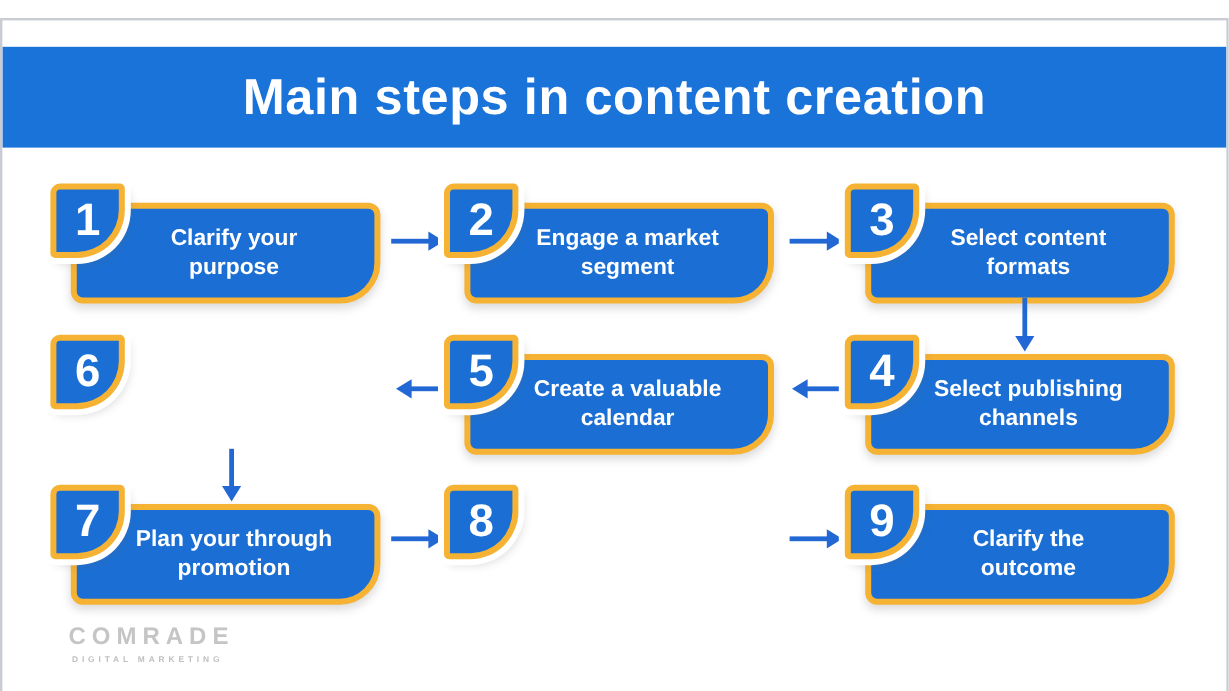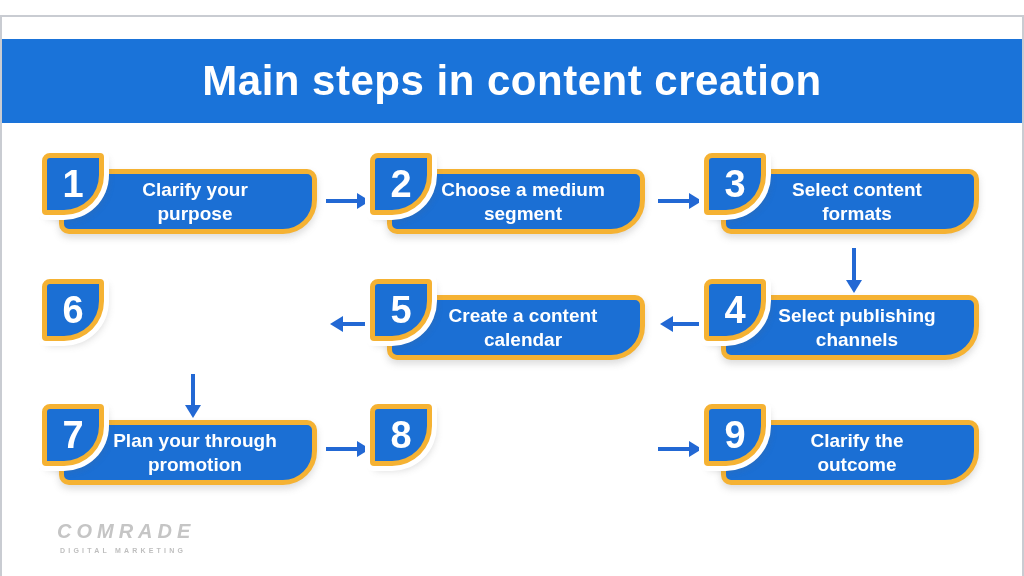--- a/index.html
+++ b/index.html
@@ -16,21 +16,21 @@
   
   .header-band{position:absolute;left:0;right:0;top:22px;height:84px;background:var(--header-blue);
     display:flex;align-items:center;justify-content:center;}
   .header-title{color:#fff;font-size:42px;font-weight:800;letter-spacing:.5px;}
 
   
   .step{position:absolute;width:285px;height:91px;}
   .c0{left:40px}.c1{left:368px}.c2{left:702px}
   .r0{top:136px}.r1{top:262px}.r2{top:387px}
 
-  .step-box{position:absolute;left:17px;top:16px;width:258px;height:65px;
+  .step-box{position:absolute;left:17px;top:16px;width:258px;height:84px;
     background:var(--box-blue);border:5px solid var(--orange);
     border-radius:6px 10px 34px 10px;
     display:flex;align-items:center;justify-content:center;
     box-shadow:0 4px 7px rgba(100,100,100,.22);}
   .step-label{color:#fff;font-size:19px;font-weight:700;line-height:24px;
     text-align:center;white-space:pre-line;padding-left:14px;}
 
   .step-badge{position:absolute;left:0;top:0;width:62px;height:62px;
     background:var(--box-blue);border:5px solid var(--orange);
     border-radius:8px 4px 40px 4px;z-index:2;
@@ -57,21 +57,21 @@
   #a23{left:656px;top:176px;width:44px;}
   #a34{left:844px;top:231px;height:45px;}
   #a45{left:658px;top:299px;width:43px;}
   #a56{left:328px;top:299px;width:42px;}
   #a67{left:183px;top:357px;height:44px;}
   #a78{left:324px;top:424px;width:44px;}
   #a89{left:656px;top:424px;width:44px;}
 
   
   .logo{position:absolute;left:55px;top:503px;width:150px;}
-  .logo-name{color:var(--logo-gray);font-size:20px;font-weight:700;letter-spacing:5px;font-style:italic;}
+  .logo-name{color:var(--logo-gray);font-size:20px;font-weight:700;letter-spacing:5px;}
   .logo-tagline{color:#bfbfbf;font-size:7px;font-weight:700;letter-spacing:3.2px;margin-top:4px;padding-left:3px;}
 </style>
 </head>
 <body>
 
 <div class="canvas">
 
   <div class="header-band">
     <div class="header-title">Main steps in content creation</div>
   </div>
@@ -81,21 +81,21 @@
       <span class="step-label">Clarify your
 purpose</span>
     </div>
     <div class="step-badge">
       <span class="step-number">1</span>
     </div>
   </div>
 
   <div class="step r0 c1">
     <div class="step-box">
-      <span class="step-label">Choose a medium
+      <span class="step-label">Engage a market
 segment</span>
     </div>
     <div class="step-badge">
       <span class="step-number">2</span>
     </div>
   </div>
 
   <div class="step r0 c2">
     <div class="step-box">
       <span class="step-label">Select content
@@ -111,21 +111,21 @@
       <span class="step-label">Select publishing
 channels</span>
     </div>
     <div class="step-badge">
       <span class="step-number">4</span>
     </div>
   </div>
 
   <div class="step r1 c1">
     <div class="step-box">
-      <span class="step-label">Create a content
+      <span class="step-label">Create a valuable
 calendar</span>
     </div>
     <div class="step-badge">
       <span class="step-number">5</span>
     </div>
   </div>
 
   <div class="step r1 c0">
     <div class="step-badge">
       <span class="step-number">6</span>

